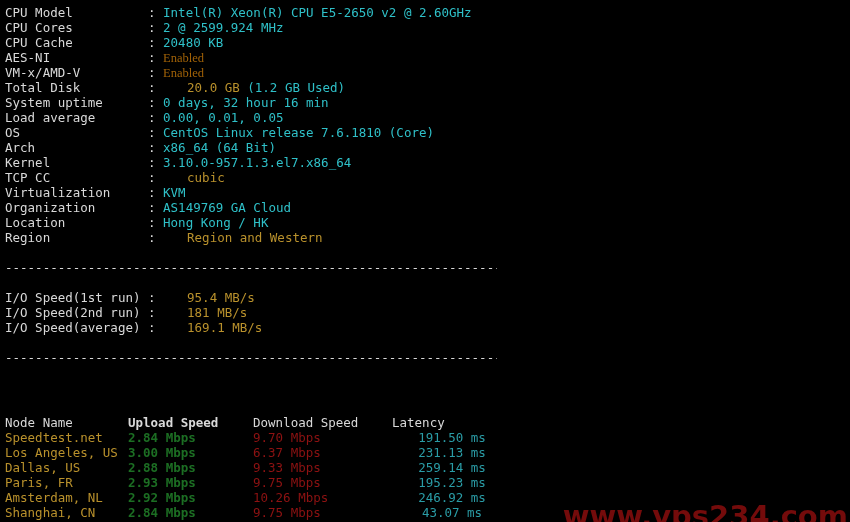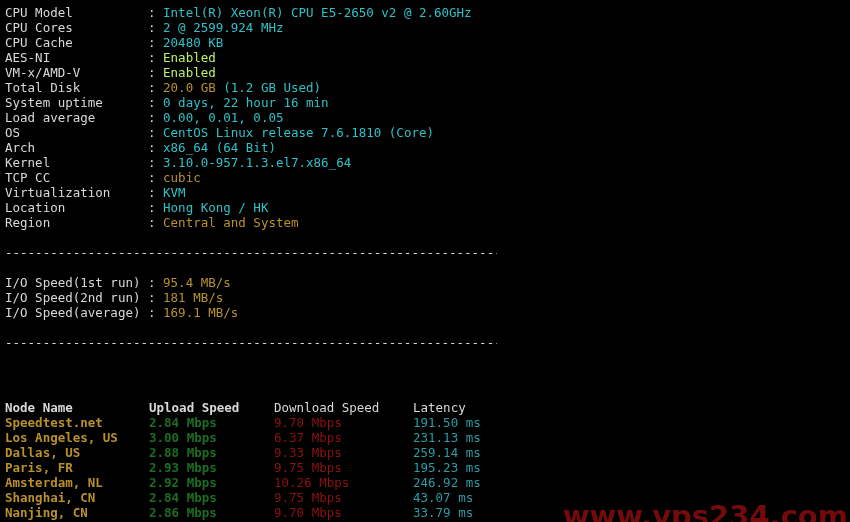--- a/index.html
+++ b/index.html
@@ -30,45 +30,45 @@
     height: 15px;
     line-height: 15px;
   }
   .lbl {
     display: inline-block;
     width: 143px;
     color: #d9d9d9;
   }
   .colon { color: #d9d9d9; }
   .cyan   { color: #2fc0c8; }
-  .green  { color: #bef264; }
-  .yellow { color: #b9912c; }
+  .green  { color: #a16207; font-family: Liberation Serif, serif; }
+  .yellow { color: #b9912c; margin-left: 24px; }
   .white  { color: #d9d9d9; }
   .sep {
     white-space: pre;
     height: 15px;
     line-height: 15px;
     color: #d9d9d9;
     letter-spacing: 0px;
     overflow: hidden;
     width: 492px;
   }
   .blank { height: 15px; }
 
   
   .st-row { white-space: pre; height: 15px; line-height: 15px; }
-  .c-node { display: inline-block; width: 144px; font-weight: bold; }
+  .c-node { display: inline-block; width: 123px; }
   .c-up   { display: inline-block; width: 125px; font-weight: bold; }
   .c-down { display: inline-block; width: 139px; }
   .c-lat  { display: inline-block; width: 120px; margin-top: 35px; }
   .hdr { color: #d9d9d9; }
   .n-node { color: #b9912c; }
   .n-up   { color: #1c6e23; }
   .n-down { color: #8e1212; }
-  .n-lat  { color: #2a9ca6; }
+  .n-lat  { color: #2a9ca6; text-align: center; }
 
   #watermark {
     position: absolute;
     right: 2px;
     bottom: -2px;
     font-family: "DejaVu Sans", "Liberation Sans", sans-serif;
     font-size: 29px;
     font-weight: bold;
     color: #7e0d0d;
     letter-spacing: 0px;
@@ -81,29 +81,30 @@
 
 <div id="terminal">
 
   <div id="sysinfo-block">
       <div class="line"><span class="lbl">CPU Model</span><span class="colon">: </span><span class="cyan">Intel(R) Xeon(R) CPU E5-2650 v2 @ 2.60GHz</span></div>
       <div class="line"><span class="lbl">CPU Cores</span><span class="colon">: </span><span class="cyan">2 @ 2599.924 MHz</span></div>
       <div class="line"><span class="lbl">CPU Cache</span><span class="colon">: </span><span class="cyan">20480 KB</span></div>
       <div class="line"><span class="lbl">AES-NI</span><span class="colon">: </span><span class="green">Enabled</span></div>
       <div class="line"><span class="lbl">VM-x/AMD-V</span><span class="colon">: </span><span class="green">Enabled</span></div>
       <div class="line"><span class="lbl">Total Disk</span><span class="colon">: </span><span class="yellow">20.0 GB</span><span class="white"> </span><span class="cyan">(1.2 GB Used)</span></div>
-      <div class="line"><span class="lbl">System uptime</span><span class="colon">: </span><span class="cyan">0 days, 22 hour 16 min</span></div>
+      <div class="line"><span class="lbl">System uptime</span><span class="colon">: </span><span class="cyan">0 days, 32 hour 16 min</span></div>
       <div class="line"><span class="lbl">Load average</span><span class="colon">: </span><span class="cyan">0.00, 0.01, 0.05</span></div>
       <div class="line"><span class="lbl">OS</span><span class="colon">: </span><span class="cyan">CentOS Linux release 7.6.1810 (Core)</span></div>
       <div class="line"><span class="lbl">Arch</span><span class="colon">: </span><span class="cyan">x86_64 (64 Bit)</span></div>
       <div class="line"><span class="lbl">Kernel</span><span class="colon">: </span><span class="cyan">3.10.0-957.1.3.el7.x86_64</span></div>
       <div class="line"><span class="lbl">TCP CC</span><span class="colon">: </span><span class="yellow">cubic</span></div>
       <div class="line"><span class="lbl">Virtualization</span><span class="colon">: </span><span class="cyan">KVM</span></div>
+      <div class="line"><span class="lbl">Organization</span><span class="colon">: </span><span class="cyan">AS149769 GA Cloud</span></div>
       <div class="line"><span class="lbl">Location</span><span class="colon">: </span><span class="cyan">Hong Kong / HK</span></div>
-      <div class="line"><span class="lbl">Region</span><span class="colon">: </span><span class="yellow">Central and System</span></div>
+      <div class="line"><span class="lbl">Region</span><span class="colon">: </span><span class="yellow">Region and Western</span></div>
     </div>
 
   <div class="blank"></div>
   <div class="sep">----------------------------------------------------------------------</div>
   <div class="blank"></div>
 
   <div id="io-block">
       <div class="line"><span class="lbl">I/O Speed(1st run)</span><span class="colon">: </span><span class="yellow">95.4 MB/s</span></div>
       <div class="line"><span class="lbl">I/O Speed(2nd run)</span><span class="colon">: </span><span class="yellow">181 MB/s</span></div>
       <div class="line"><span class="lbl">I/O Speed(average)</span><span class="colon">: </span><span class="yellow">169.1 MB/s</span></div>

